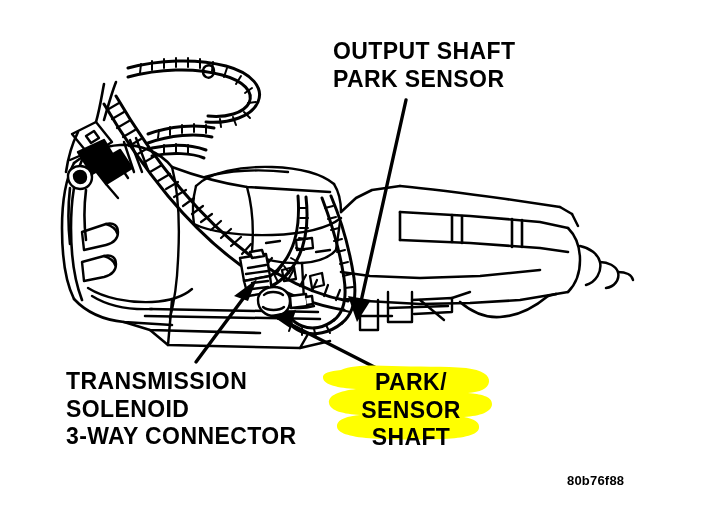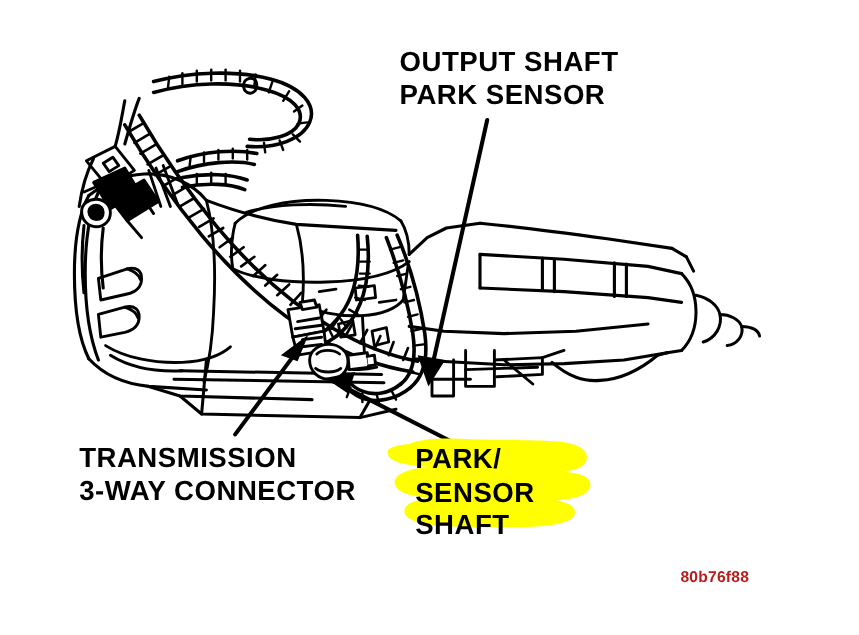--- a/index.html
+++ b/index.html
@@ -41,31 +41,32 @@
   #label-transmission {
     left: 66px;
     top: 368px;
     font-size: 23px;
     width: 238px;
   }
   #label-park-neutral {
     left: 346px;
     top: 369px;
     font-size: 23px;
+    text-align: center;
     width: 130px;
     z-index: 6;
   }
   #figure-code {
     position: absolute;
     left: 567px;
     top: 473px;
     font-size: 13px;
     font-weight: bold;
     font-family: "Liberation Sans", sans-serif;
-    color: #b91c1c;
+    color: #000000;
     letter-spacing: 0.2px;
     white-space: nowrap;
   }
   .hl-layer {
     position: absolute;
     left: 0; top: 0;
     width: 716px;
     height: 529px;
     z-index: 5;
     pointer-events: none;
@@ -382,20 +383,21 @@
              C322,373 330,371 341,370 Z"></path>
   </svg>
 
   <div class="callout" id="label-output-shaft">
     <div>OUTPUT SHAFT</div>
     <div>PARK SENSOR</div>
   </div>
 
   <div class="callout" id="label-transmission">
     <div>TRANSMISSION</div>
+    <div>SOLENOID</div>
     <div>3-WAY CONNECTOR</div>
   </div>
 
   <div class="callout" id="label-park-neutral">
     <div>PARK/</div>
     <div>SENSOR</div>
     <div>SHAFT</div>
   </div>
 
   <div id="figure-code">80b76f88</div>

